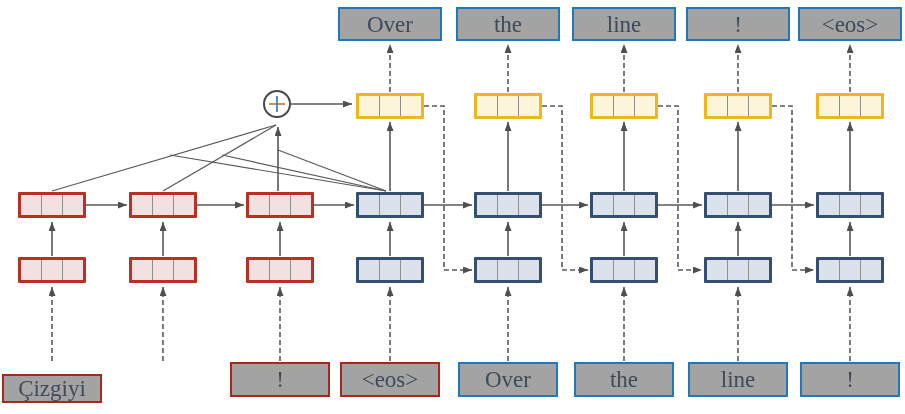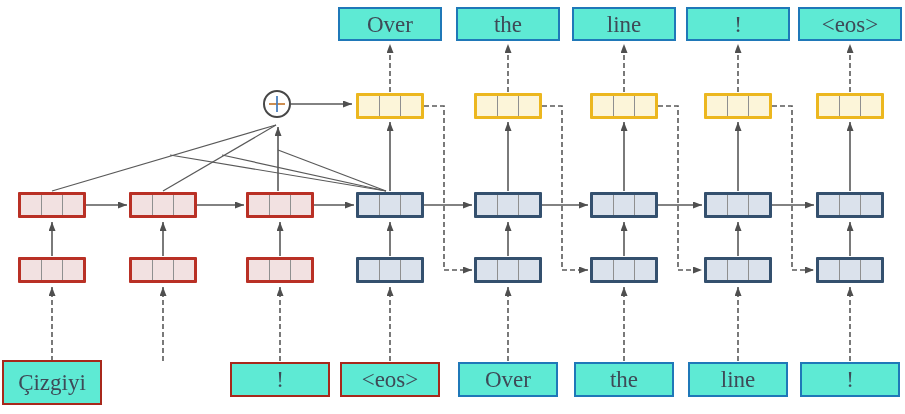--- a/index.html
+++ b/index.html
@@ -15,21 +15,21 @@
                      linear-gradient(var(--separator),var(--separator));
     background-repeat:no-repeat;
     background-size:1px 100%,1px 100%;
     background-position:33.3% 0,66.6% 0;
   }
   .enc{border-color:var(--encoder_border);background-color:var(--encoder_fill);}
   .dec{border-color:var(--decoder_border);background-color:var(--decoder_fill);}
   .out{border-color:var(--output_border);background-color:var(--output_fill);}
   
   .word{
-    border:2px solid;background:#5eead4;color:var(--text);
+    border:2px solid;background:#a3a3a3;color:var(--text);
     font-size:23px;line-height:1;display:flex;align-items:center;justify-content:center;
     white-space:nowrap;
   }
   .w-src{border-color:var(--source_word_border);}
   .w-tgt{border-color:var(--target_word_border);}
   svg{position:absolute;left:0;top:0;}
   .ln{stroke:var(--line);stroke-width:1.6;fill:none;}
   .thin{stroke:var(--line);stroke-width:1.2;fill:none;}
   .dash{stroke-dasharray:5 3;}
 </style>
@@ -146,21 +146,21 @@
 
   <div class="box state enc" style="left:18px;top:257px"></div>
   <div class="box state enc" style="left:129px;top:257px"></div>
   <div class="box state enc" style="left:246px;top:257px"></div>
   <div class="box state dec" style="left:356px;top:257px"></div>
   <div class="box state dec" style="left:474px;top:257px"></div>
   <div class="box state dec" style="left:590px;top:257px"></div>
   <div class="box state dec" style="left:704px;top:257px"></div>
   <div class="box state dec" style="left:816px;top:257px"></div>
 
-  <div class="box word w-src" style="left:2px;top:360px;width:100px;height:45px">Çizgiyi</div>
+  <div class="box word w-src" style="left:2px;top:374px;width:100px;height:29px">Çizgiyi</div>
   <div class="box word w-src" style="left:230px;top:362px;width:100px;height:35px">!</div>
   <div class="box word w-src" style="left:340px;top:362px;width:100px;height:35px">&lt;eos&gt;</div>
   <div class="box word w-tgt" style="left:458px;top:362px;width:100px;height:35px">Over</div>
   <div class="box word w-tgt" style="left:574px;top:362px;width:100px;height:35px">the</div>
   <div class="box word w-tgt" style="left:688px;top:362px;width:100px;height:35px">line</div>
   <div class="box word w-tgt" style="left:800px;top:362px;width:100px;height:35px">!</div>
 
 </div>
 
 </body></html>

